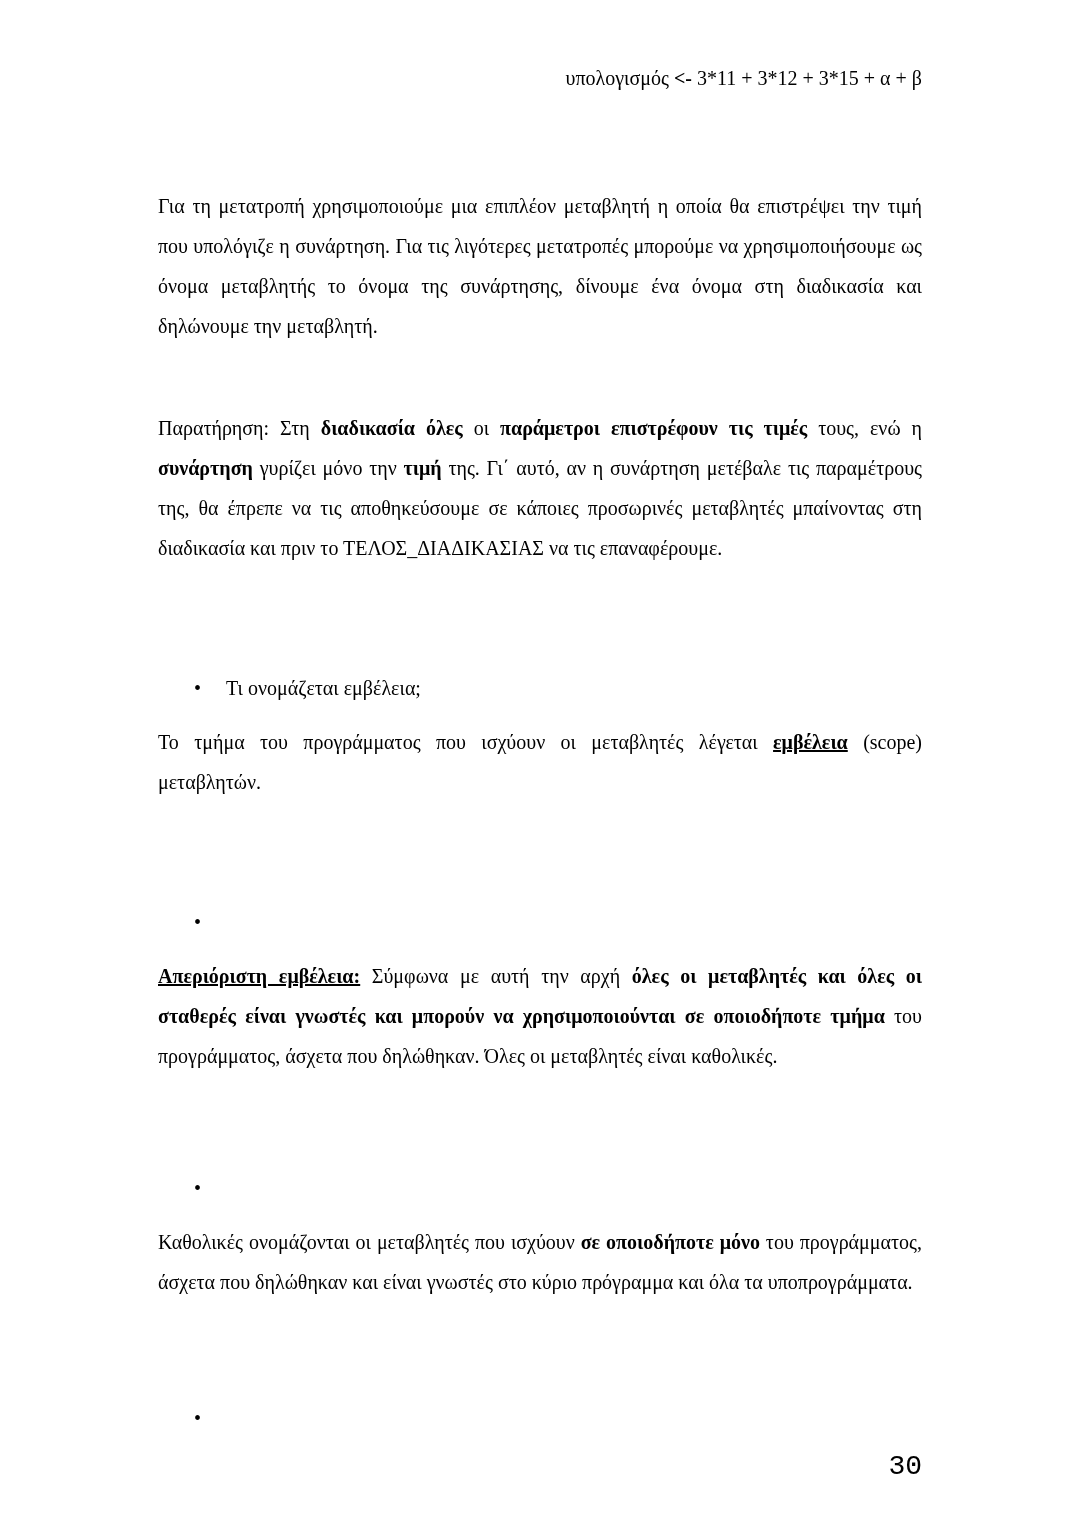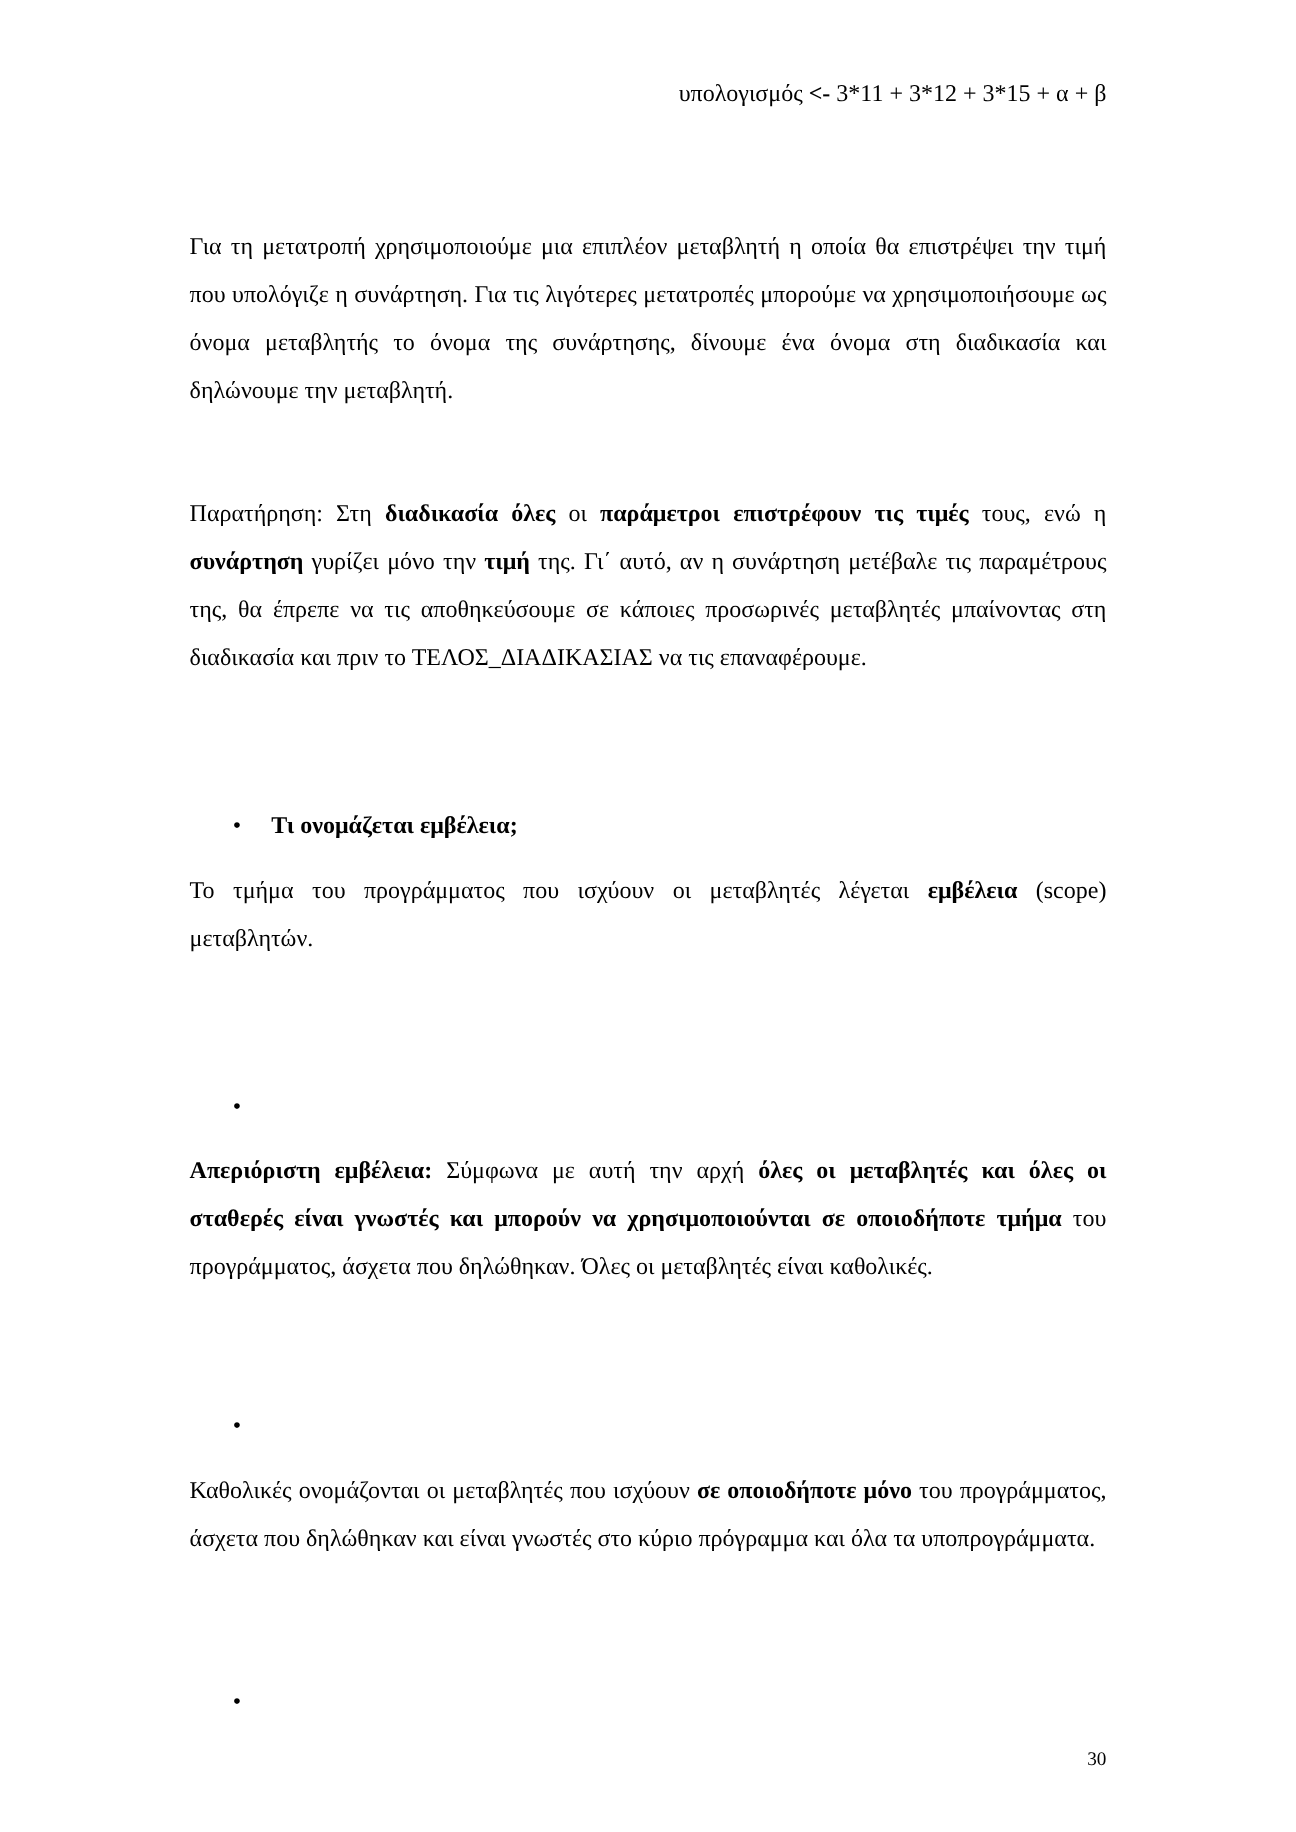--- a/index.html
+++ b/index.html
@@ -11,45 +11,46 @@
     margin: 0 auto;
     background: #ffffff;
     color: #000000;
     font-family: "Liberation Serif", "DejaVu Serif", serif;
     font-size: 20px;
     line-height: 40px;
     padding: 58px 64px 0 64px;
     overflow: hidden;
   }
   .b { font-weight: bold; }
-  .u { }
+  .u { text-decoration: underline; }
   .code-line { text-align: right; }
   .heading { font-size: 20px; font-weight: bold; line-height: 40px; }
   .para { text-align: justify; }
   .para.mt-lg { margin-top: 88px; }
   .para.mt-md { margin-top: 62px; }
   .para.mt-sm { margin-top: 14px; }
   .bullet {
     display: flex;
     padding-left: 36px;
   }
   .bullet .marker {
     width: 32px;
     flex: 0 0 32px;
   }
-  .bullet .btext { font-weight: bold; }
+  .bullet .btext { font-weight: normal; }
   .bullet.mt-xl { margin-top: 100px; }
   .bullet.mt-lg2 { margin-top: 92px; }
   .bullet.mt-lg3 { margin-top: 96px; }
   .page-number {
     position: absolute;
     right: 64px;
     bottom: 48px;
-    font-size: 16px;
+    font-size: 28px;
     line-height: 24px;
+    font-family: Liberation Mono, monospace;
   }
 </style>
 </head>
 <body>
 
 <div class="page">
 
   <div class="code-line"><span>υπολογισμός </span><span class="b">&lt;-</span><span> 3*11 + 3*12 + 3*15 + α + β</span></div>
 
 

